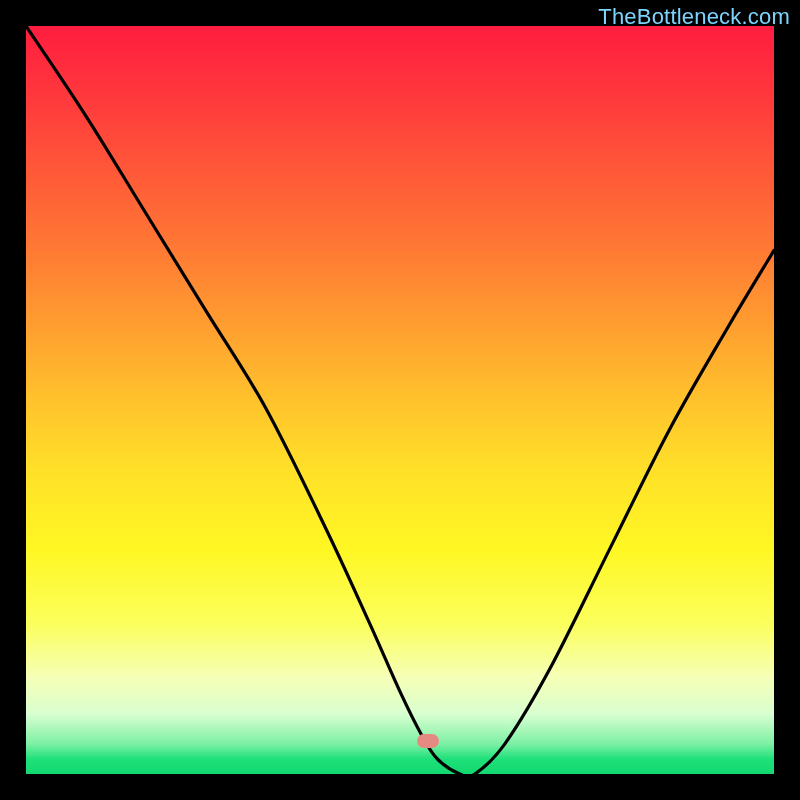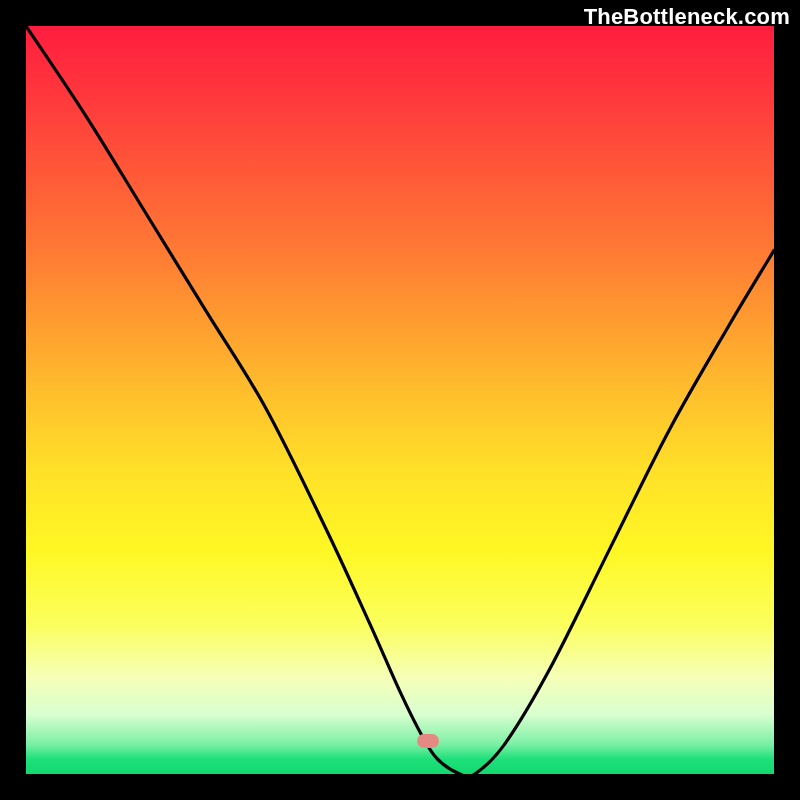--- a/index.html
+++ b/index.html
@@ -39,23 +39,23 @@
       #d9ffd0 92%,
       #7cf0a5 96%,
       #1fe07a 98%,
       #12d86f 100%
     );
   }
   .watermark {
     position: absolute;
     top: 4px;
     right: 10px;
-    color: #ffffff;
+    color: #7dd3fc;
     font-size: 22px;
-    font-weight: 700;
+    font-weight: 400;
     letter-spacing: 0.2px;
   }
   svg.curve {
     position: absolute;
     top: 0;
     left: 0;
     width: 748px;
     height: 748px;
   }
   .marker {

